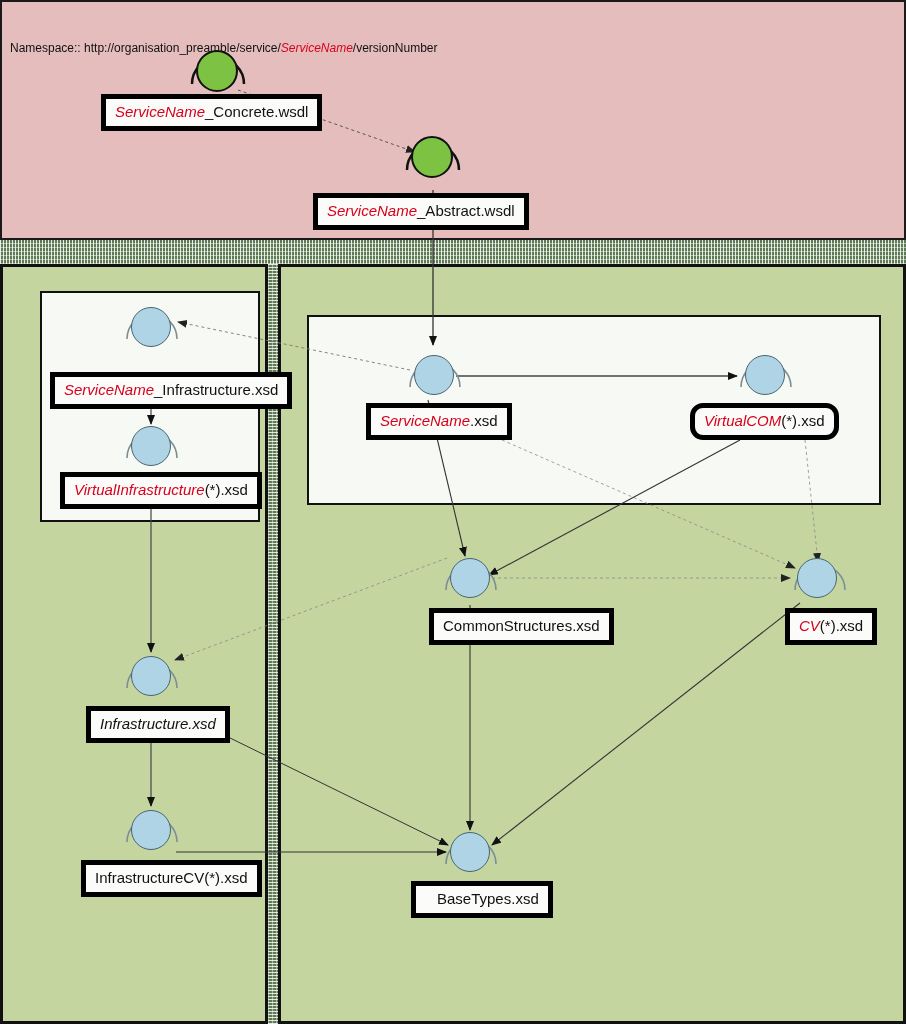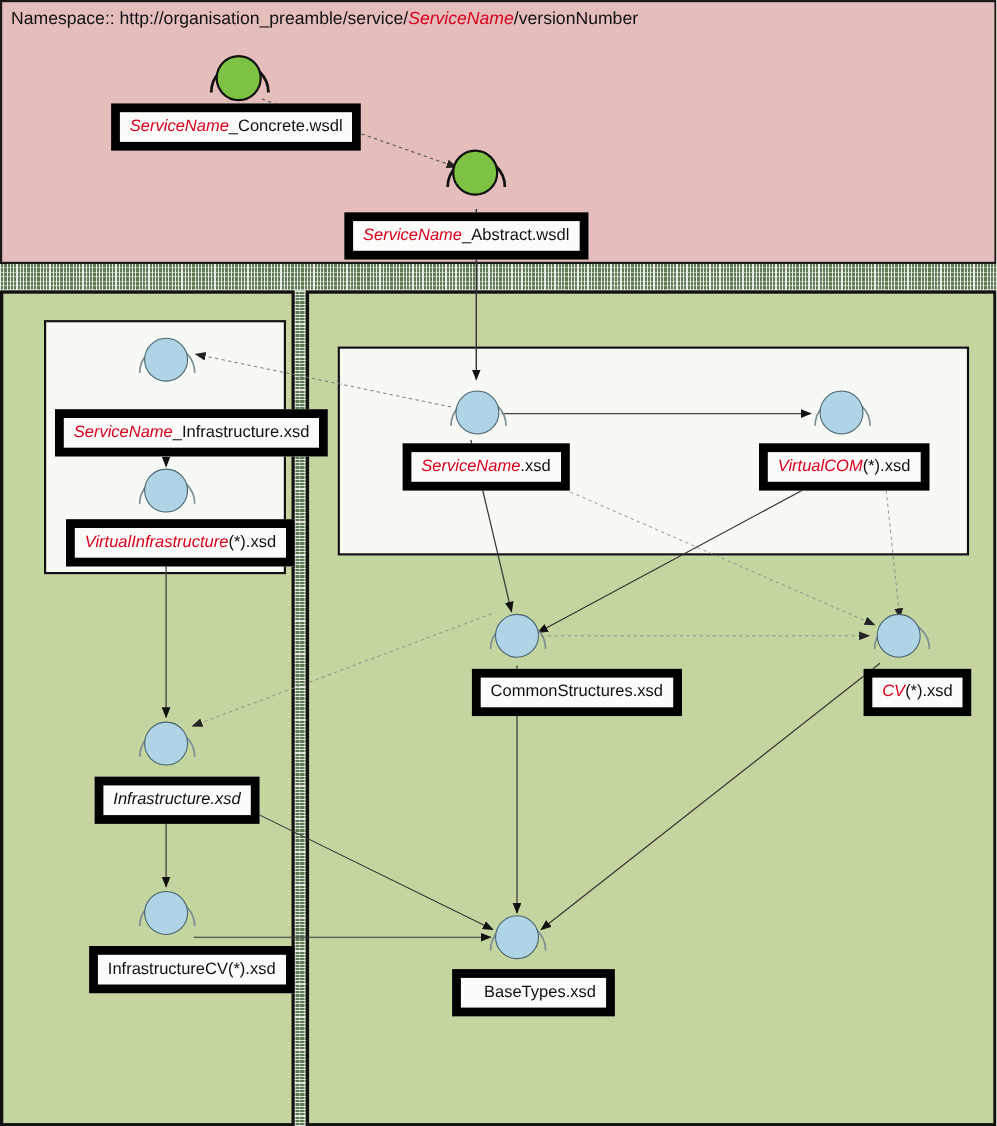--- a/index.html
+++ b/index.html
@@ -40,39 +40,39 @@
   #left-inner{
     left:40px;top:291px;width:220px;height:231px;
     background:#f7faf4;border:2px solid #111111;
   }
   #right-inner{
     left:307px;top:315px;width:574px;height:190px;
     background:#f7faf4;border:2px solid #111111;
   }
 
   
-  .hdr{position:absolute;font-size:16px;color:#111;white-space:nowrap;line-height:1;}
+  .hdr{position:absolute;font-size:12px;color:#111;white-space:nowrap;line-height:1;margin-top:32px;}
   #pink-hdr{left:10px;top:10px;}
   #right-hdr{left:287px;top:279px;}
   .hdr .em{color:#d8001c;font-style:italic;}
 
   
   #edges{position:absolute;left:0;top:0;width:906px;height:1024px;pointer-events:none;}
 
   
   .node{position:absolute;}
   .bubble{position:absolute;border-radius:50%;box-sizing:border-box;}
   .bubble.green{background:#7dc242;border:2px solid #111111;}
   .bubble.blue{background:#aed4e6;border:1.5px solid #4a6470;}
 
   .arc{position:absolute;pointer-events:none;}
 
   .nlabel{
     position:absolute;box-sizing:border-box;
-    background:#fbfbf9;border:8px solid #000000;
+    background:#fbfbf9;border:5px solid #000000;
     font-size:15px;color:#111;white-space:nowrap;
     padding:4px 9px;line-height:1.25;
   }
   .nlabel .em{color:#d8001c;font-style:italic;}
 </style>
 </head>
 <body>
 
 <div id="stage">
 
@@ -186,21 +186,21 @@
     </svg>
     <div class="bubble blue" style="left:414px;top:355px;width:40px;height:40px;"></div>
     <div class="nlabel" style="left:366px;top:403px;"><span class="em">ServiceName</span><span>.xsd</span></div>
   </div>
 
   <div class="node">
     <svg class="arc" style="left:736px;top:349px;" width="60" height="44">
       <path d="M5,38 A25,25 0 0 1 55,38" stroke="#7d8f96" stroke-width="1.6" fill="none"></path>
     </svg>
     <div class="bubble blue" style="left:745px;top:355px;width:40px;height:40px;"></div>
-    <div class="nlabel" style="left:690px;top:403px;"><span class="em">VirtualCOM</span><span>(*).xsd</span></div>
+    <div class="nlabel" style="left:690px;top:403px;border-radius:13px;"><span class="em">VirtualCOM</span><span>(*).xsd</span></div>
   </div>
 
   <div class="node">
     <svg class="arc" style="left:441px;top:552px;" width="60" height="44">
       <path d="M5,38 A25,25 0 0 1 55,38" stroke="#7d8f96" stroke-width="1.6" fill="none"></path>
     </svg>
     <div class="bubble blue" style="left:450px;top:558px;width:40px;height:40px;"></div>
     <div class="nlabel" style="left:381px;top:608px;margin-left:48px;"><span>CommonStructures.xsd</span></div>
   </div>
 

